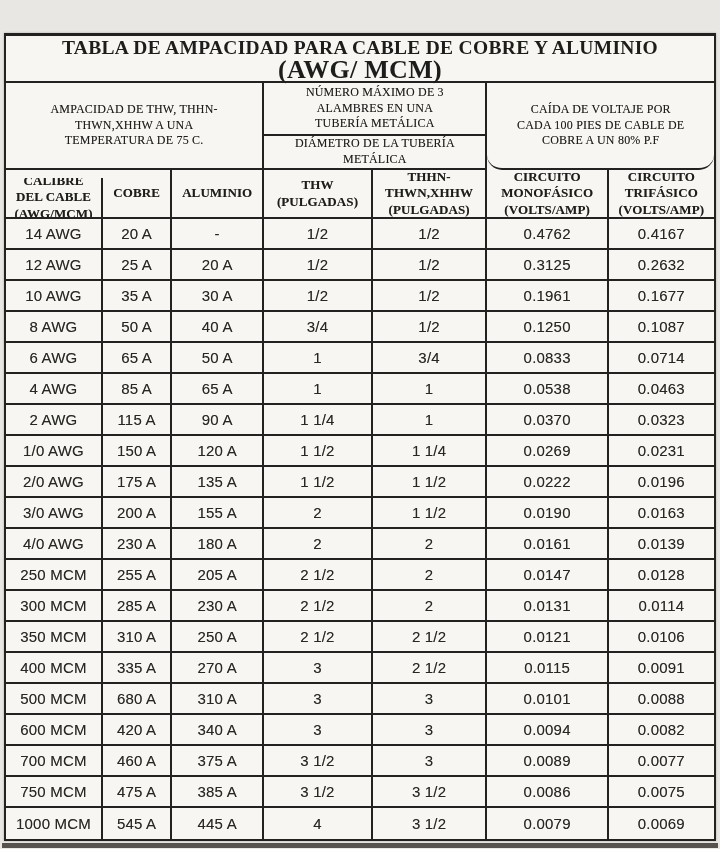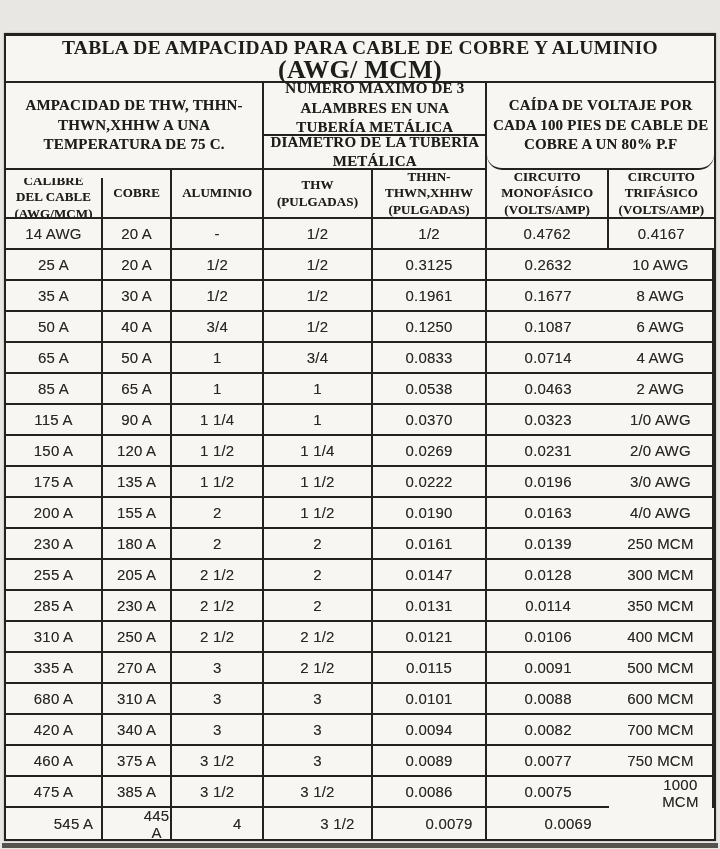--- a/index.html
+++ b/index.html
@@ -44,24 +44,24 @@
     width:100%;
   }
   .cell{
     border-right:2px solid var(--line);
     border-bottom:2px solid var(--line);
     display:flex; align-items:center; justify-content:center;
     text-align:center; overflow:hidden;
     text-shadow:0 0 .5px rgba(20,20,20,.4);
   }
   .cr{ border-right:none; }
-  .cb{ border-bottom:none;padding-left:40px; }
+  .cb{ border-bottom:none; }
 
   .ghead{
-    font-weight:bold; font-size:15px; line-height:1.3;
+    font-weight:normal; font-size:12px; line-height:1.3;
     white-space:pre-line; padding:1px 4px; letter-spacing:.2px;
   }
   .chead{
     font-weight:bold; font-size:13px; line-height:1.28;
     white-space:pre-line; padding:2px 1px; letter-spacing:.1px;
   }
   .gA{ grid-column:1/4; grid-row:1/3; }
   .gBt{ grid-column:4/6; grid-row:1; }
   .gBb{ grid-column:4/6; grid-row:2; }
   .gC{ grid-column:6/8; grid-row:1/3;border-radius:15px; }
@@ -126,20 +126,21 @@
 TRIFÁSICO
 (VOLTS/AMP)</div>
 
     <div class="cell data">14 AWG</div>
         <div class="cell data">20 A</div>
         <div class="cell data">-</div>
         <div class="cell data">1/2</div>
         <div class="cell data">1/2</div>
         <div class="cell data">0.4762</div>
         <div class="cell data cr">0.4167</div>
+        <div class="cell data">12 AWG</div>
         <div class="cell data">25 A</div>
         <div class="cell data">20 A</div>
         <div class="cell data">1/2</div>
         <div class="cell data">1/2</div>
         <div class="cell data">0.3125</div>
         <div class="cell data cr">0.2632</div>
         <div class="cell data">10 AWG</div>
         <div class="cell data">35 A</div>
         <div class="cell data">30 A</div>
         <div class="cell data">1/2</div>

